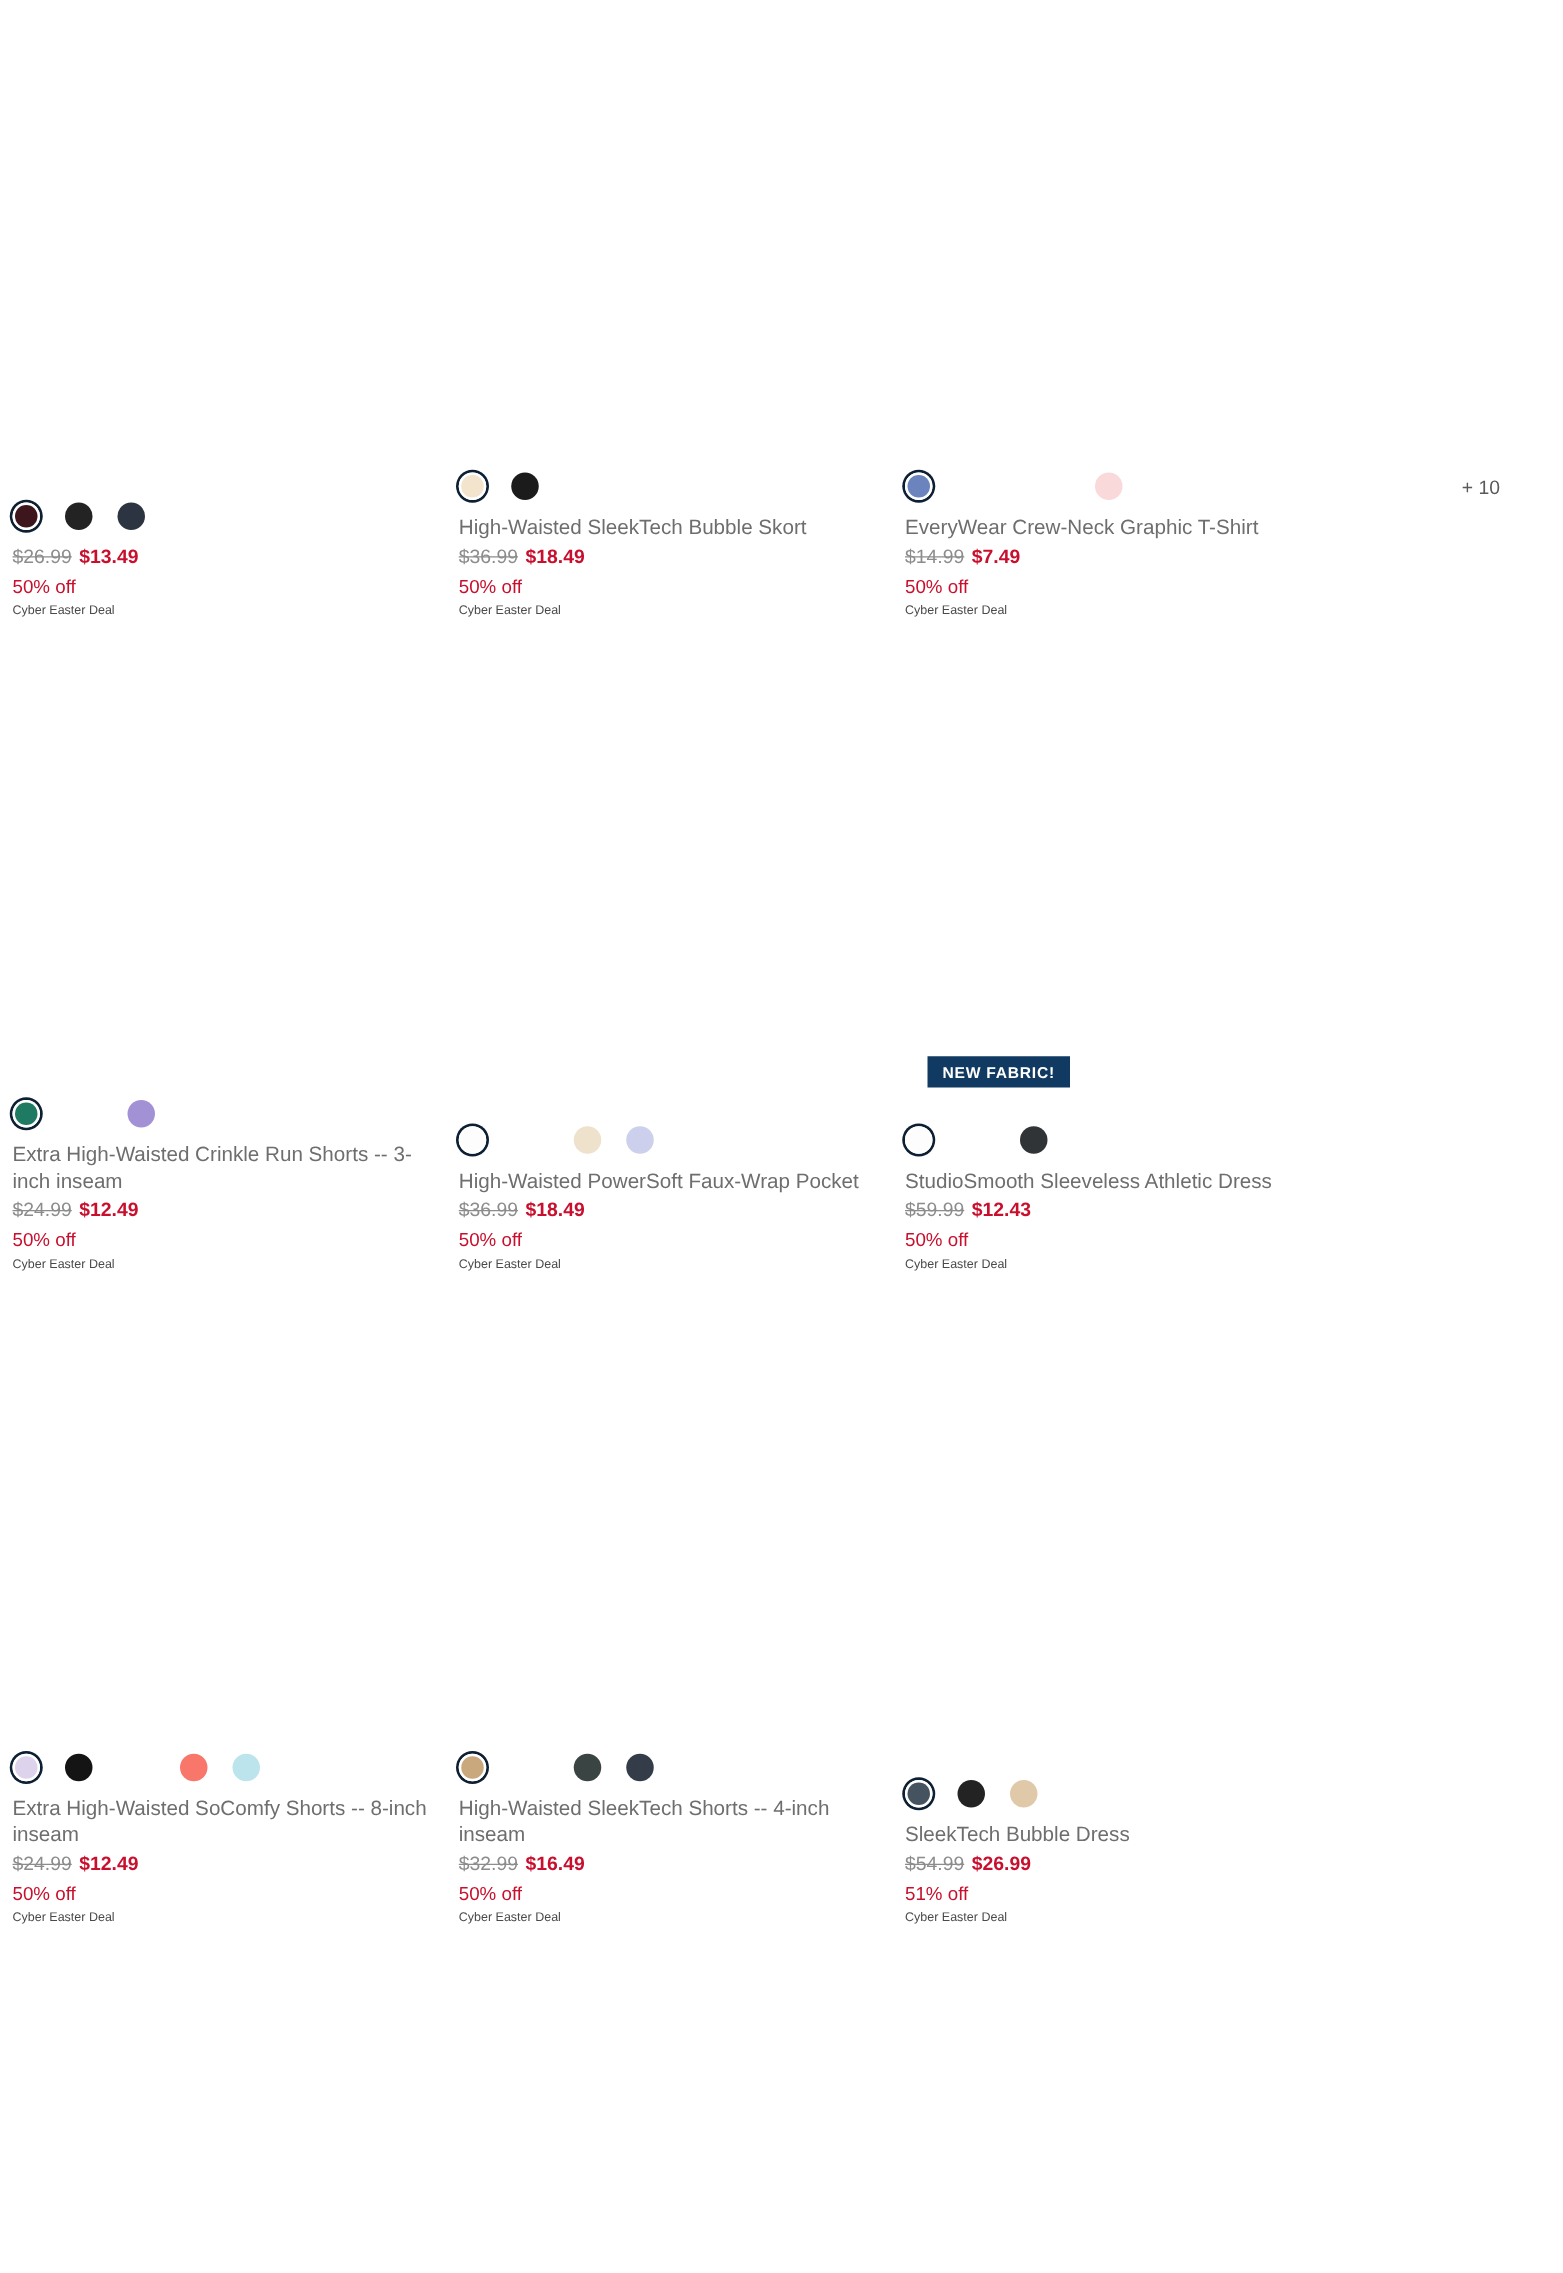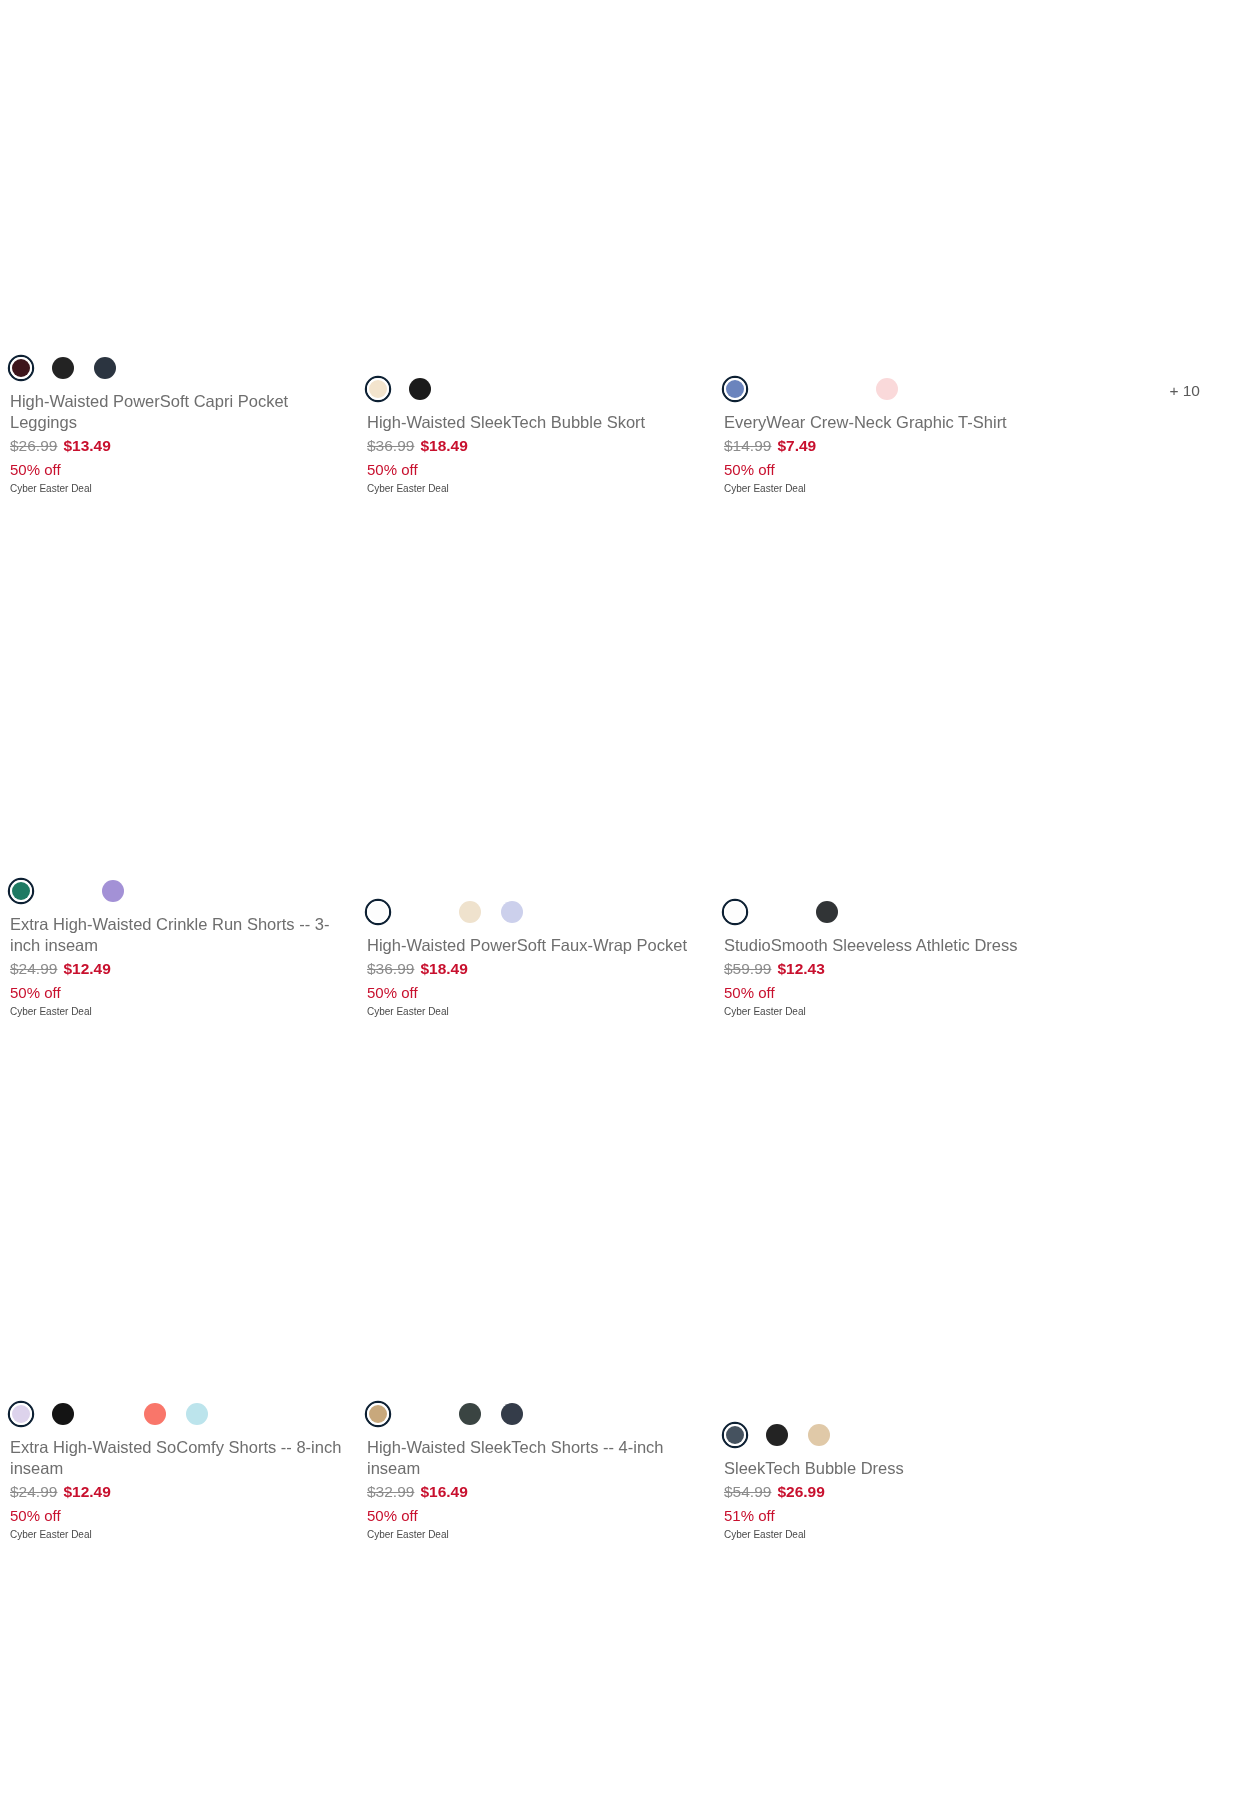--- a/index.html
+++ b/index.html
@@ -145,21 +145,20 @@
     <div class="card">
       <div class="card-inner">
         <div class="badge-row"></div>
         <div class="swatch-row">
           <span class="swatch selected">
             <span class="dot" style="background: rgb(61, 21, 28);"></span>
           </span>
           <span class="swatch" style="background: rgb(35, 35, 35);"></span>
           <span class="swatch" style="background: rgb(43, 52, 64);"></span>
         </div>
-        <div class="title">High-Waisted PowerSoft Capri Pocket Leggings</div>
         <div class="price-line"><span class="price-old">$26.99</span><span class="price-new">$13.49</span></div>
         <div class="pct-off">50% off</div>
         <div class="promo">Cyber Easter Deal</div>
       </div>
     </div>
     <div class="card">
       <div class="card-inner">
         <div class="badge-row"></div>
         <div class="swatch-row">
           <span class="swatch selected">
@@ -215,20 +214,21 @@
           <span class="swatch" style="background: rgb(204, 208, 236);"></span>
         </div>
         <div class="title">High-Waisted PowerSoft Faux-Wrap Pocket</div>
         <div class="price-line"><span class="price-old">$36.99</span><span class="price-new">$18.49</span></div>
         <div class="pct-off">50% off</div>
         <div class="promo">Cyber Easter Deal</div>
       </div>
     </div>
     <div class="card">
       <div class="card-inner">
+        <div class="badge-row"><span class="badge" style="margin-left: 18px;">NEW FABRIC!</span></div>
         <div class="swatch-row">
           <span class="swatch selected spacer-wide">
             <span class="dot" style="background: rgb(253, 253, 253);"></span>
           </span>
           <span class="swatch" style="background: rgb(49, 52, 54);"></span>
         </div>
         <div class="title">StudioSmooth Sleeveless Athletic Dress</div>
         <div class="price-line"><span class="price-old">$59.99</span><span class="price-new">$12.43</span></div>
         <div class="pct-off">50% off</div>
         <div class="promo">Cyber Easter Deal</div>

